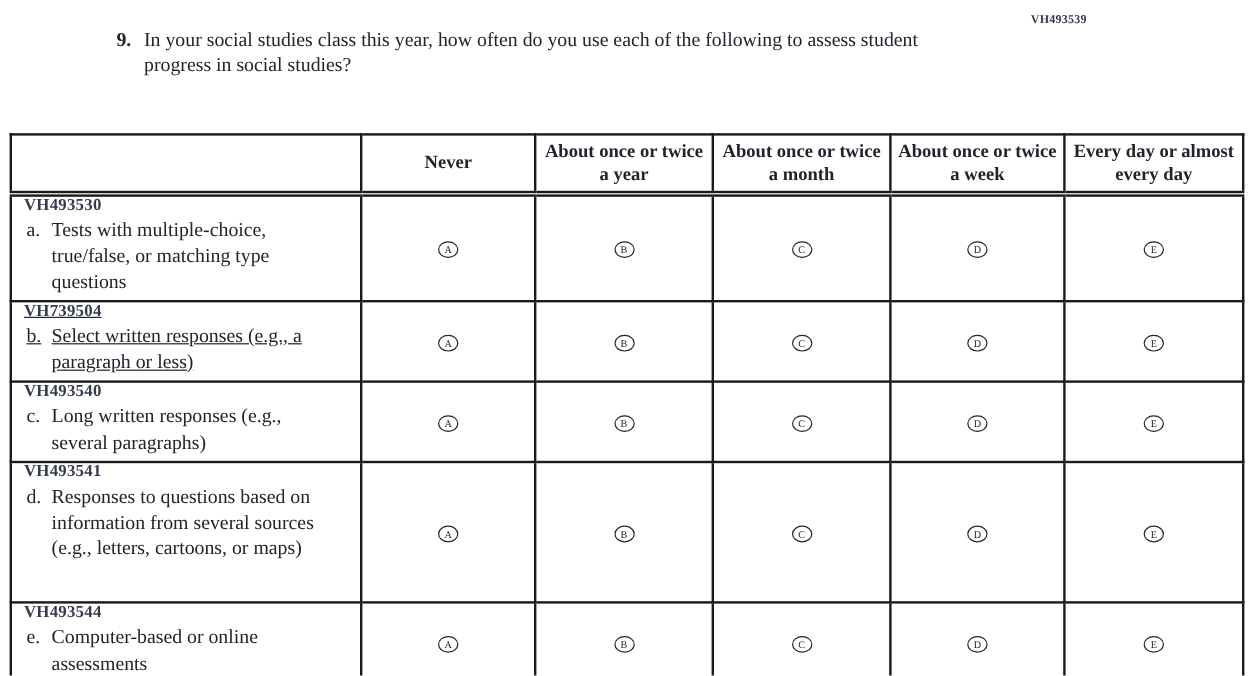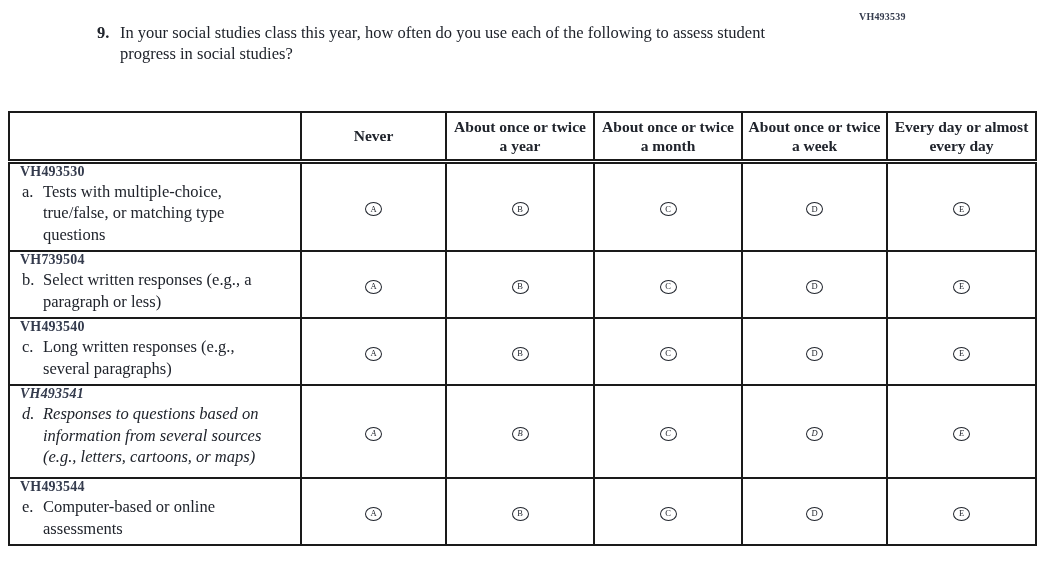--- a/index.html
+++ b/index.html
@@ -109,23 +109,23 @@
     height: 14px;
     border: 1.4px solid #22262e;
     border-radius: 50%;
     font-size: 8.5px;
     line-height: 1;
     color: #22262e;
     cursor: pointer;
     background: #ffffff;
   }
   tr.row-a  { height: 89px; }
-  tr.row-b  { height: 64px; }
+  tr.row-b  { height: 64px; text-decoration: underline; }
   tr.row-c  { height: 64px; }
-  tr.row-d  { height: 93px; font-style: italic; }
+  tr.row-d  { height: 117px; }
   tr.row-e  { height: 64px; }
 </style>
 </head>
 <body>
 
 <div class="page">
 
   <div class="form-code-top">VH493539</div>
 
   <div class="question">

